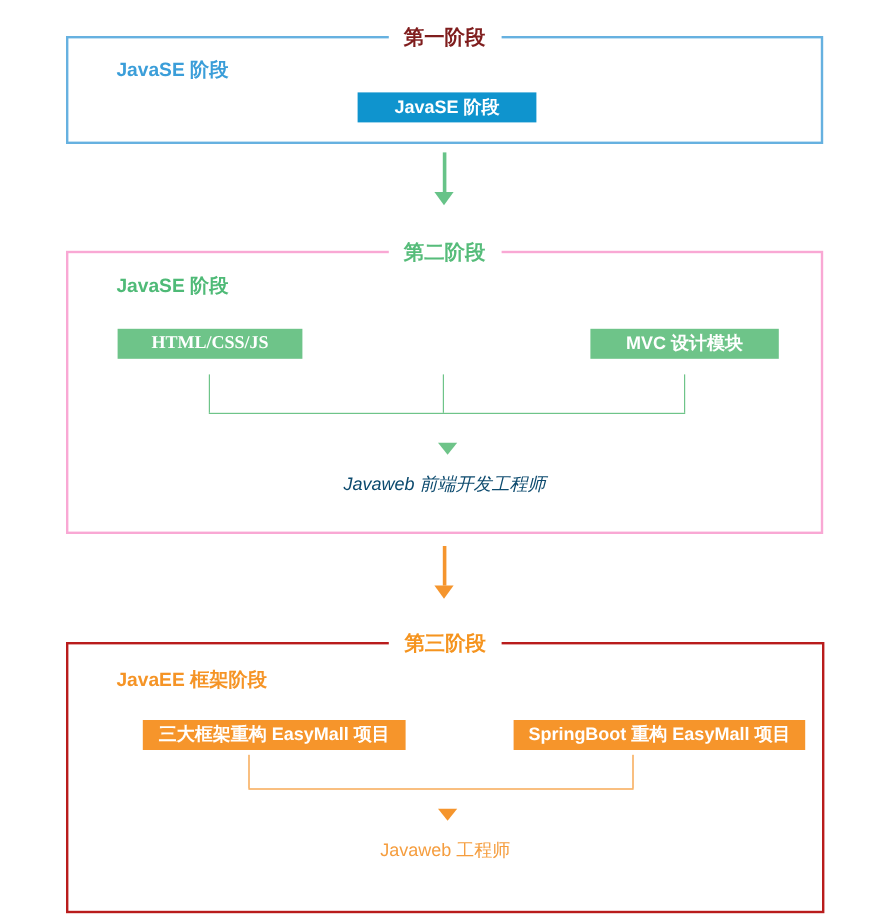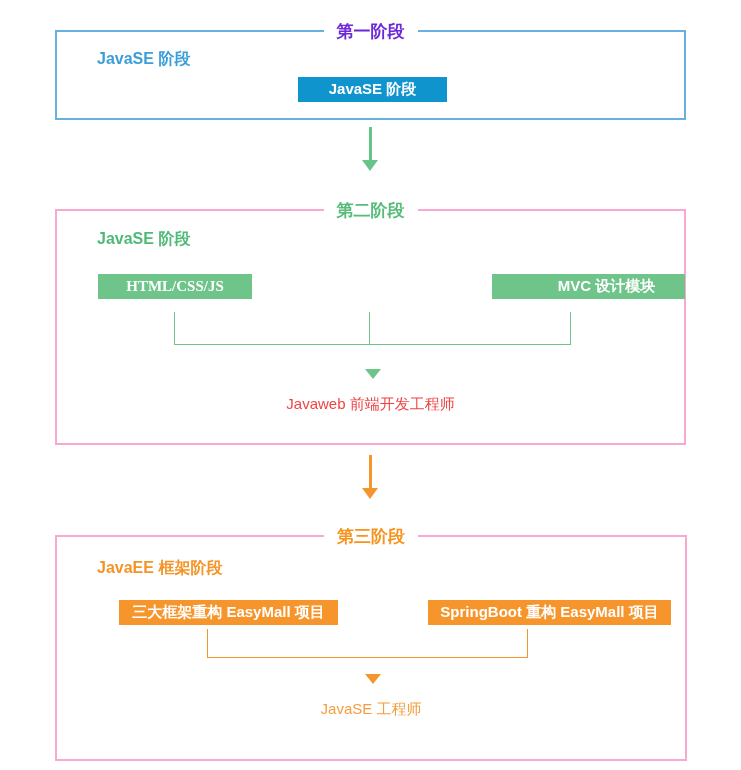--- a/index.html
+++ b/index.html
@@ -2,25 +2,25 @@
 <html><head>
 <meta charset="utf-8">
 <style>
   html,body{margin:0;padding:0;background:#ffffff;}
   body{font-family:"Liberation Sans","DejaVu Sans",sans-serif;}
   .canvas{position:relative;width:741px;height:770px;background:#ffffff;overflow:hidden;}
 
   .stage{position:absolute;box-sizing:border-box;background:#fff;}
   .stage.s1{border:2px solid #66b1e0;}
   .stage.s2{border:2px solid #f9a8d4;}
-  .stage.s3{border:2px solid #f9a8d4;}
+  .stage.s3{border:2px solid #b91c1c;}
 
   .stage-title{position:absolute;top:-12px;left:50%;transform:translateX(-50%);
     background:#fff;padding:0 13px;font-size:17px;font-weight:bold;line-height:23px;white-space:nowrap;}
-  .s1 .stage-title{color:#6d28d9;}
+  .s1 .stage-title{color:#7f1d1d;}
   .s2 .stage-title{color:#56bc7a;}
   .s3 .stage-title{color:#f5941f;}
 
   .stage-label{position:absolute;left:40px;font-size:16px;font-weight:bold;line-height:21px;white-space:nowrap;}
   .s1 .stage-label{color:#3b9ed9;}
   .s2 .stage-label{color:#4fba77;}
   .s3 .stage-label{color:#f59426;text-align:right;}
 
   .chip{position:absolute;height:25px;display:flex;align-items:center;justify-content:center;
     color:#ffffff;font-weight:bold;font-size:15px;white-space:nowrap;}
@@ -31,21 +31,21 @@
   .vline{position:absolute;width:1px;}
   .hline{position:absolute;height:1px;}
   .s2 .vline,.s2 .hline{background:#6ec489;}
   .s3 .vline,.s3 .hline{background:#f5952d;}
 
   .tri{position:absolute;width:0;height:0;border-left:8px solid transparent;border-right:8px solid transparent;}
   .s2 .tri{border-top:10px solid #6ec489;}
   .s3 .tri{border-top:10px solid #f5952d;}
 
   .result{position:absolute;left:0;width:100%;text-align:center;font-size:15px;line-height:20px;}
-  .s2 .result{color:#ef4444;}
+  .s2 .result{color:#0c4a6e;font-style:italic;}
   .s3 .result{color:#f59d3e;}
 
   .flow-arrow{position:absolute;width:16px;display:flex;flex-direction:column;align-items:center;}
   .flow-arrow .shaft{width:3px;height:33px;}
   .flow-arrow .head{width:0;height:0;border-left:8px solid transparent;border-right:8px solid transparent;}
   .flow-arrow.green .shaft{background:#67c388;}
   .flow-arrow.green .head{border-top:11px solid #67c388;}
   .flow-arrow.orange .shaft{background:#f5952d;}
   .flow-arrow.orange .head{border-top:11px solid #f5952d;}
 </style>
@@ -63,21 +63,21 @@
   <div class="flow-arrow green" style="left:362px;top:127px;">
     <div class="shaft"></div>
     <div class="head"></div>
   </div>
 
   <div class="stage s2" style="left:55px;top:209px;width:631px;height:236px;">
     <span class="stage-title">第二阶段</span>
     <span class="stage-label" style="top:17px;">JavaSE 阶段</span>
 
     <div class="chip" style="left:41px;top:63px;width:154px;font-family:Liberation Serif, serif;">HTML/CSS/JS</div>
-    <div class="chip" style="left:435px;top:63px;width:157px;padding-left:36px;">MVC 设计模块</div>
+    <div class="chip" style="left:435px;top:63px;width:157px;">MVC 设计模块</div>
 
     <div class="vline" style="left:117px;top:101px;height:32px;"></div>
     <div class="vline" style="left:312px;top:101px;height:32px;"></div>
     <div class="vline" style="left:513px;top:101px;height:32px;"></div>
     <div class="hline" style="left:117px;top:133px;width:397px;"></div>
     <div class="tri" style="left:308px;top:158px;"></div>
 
     <div class="result" style="top:183px;">Javaweb 前端开发工程师</div>
   </div>
 
@@ -91,16 +91,16 @@
     <span class="stage-label" style="top:20px;">JavaEE 框架阶段</span>
 
     <div class="chip" style="left:41px;top:63px;width:219px;">三大框架重构 EasyMall 项目</div>
     <div class="chip" style="left:350px;top:63px;width:243px;">SpringBoot 重构 EasyMall 项目</div>
 
     <div class="vline" style="left:150px;top:92px;height:28px;"></div>
     <div class="vline" style="left:470px;top:92px;height:28px;"></div>
     <div class="hline" style="left:150px;top:120px;width:321px;"></div>
     <div class="tri" style="left:308px;top:137px;"></div>
 
-    <div class="result" style="top:162px;">JavaSE 工程师</div>
+    <div class="result" style="top:162px;">Javaweb 工程师</div>
   </div>
 
 </div>
 
 </body></html>

